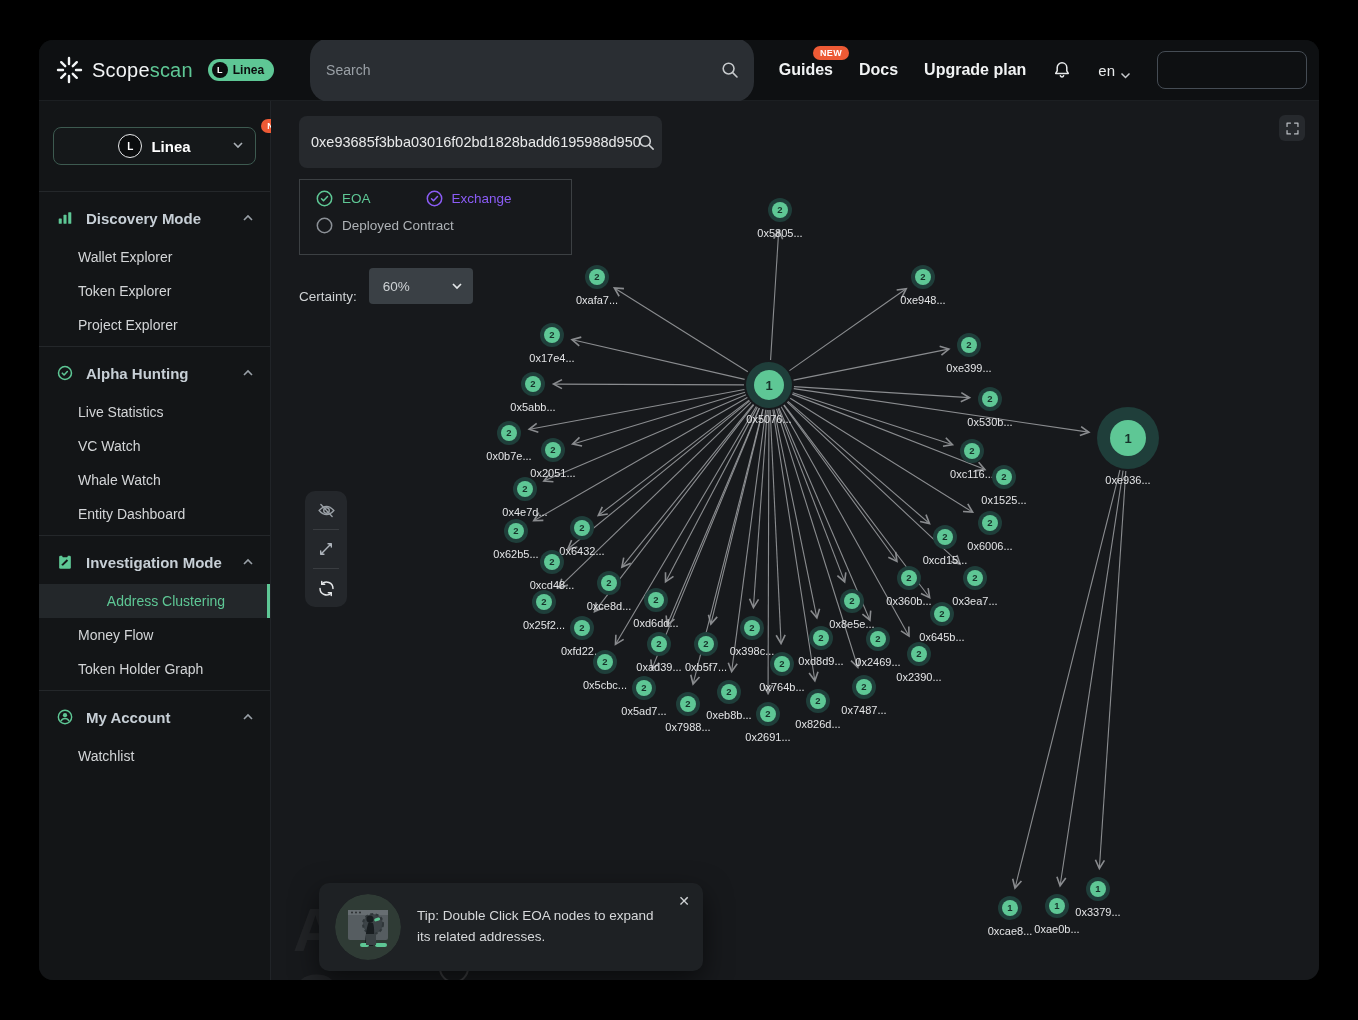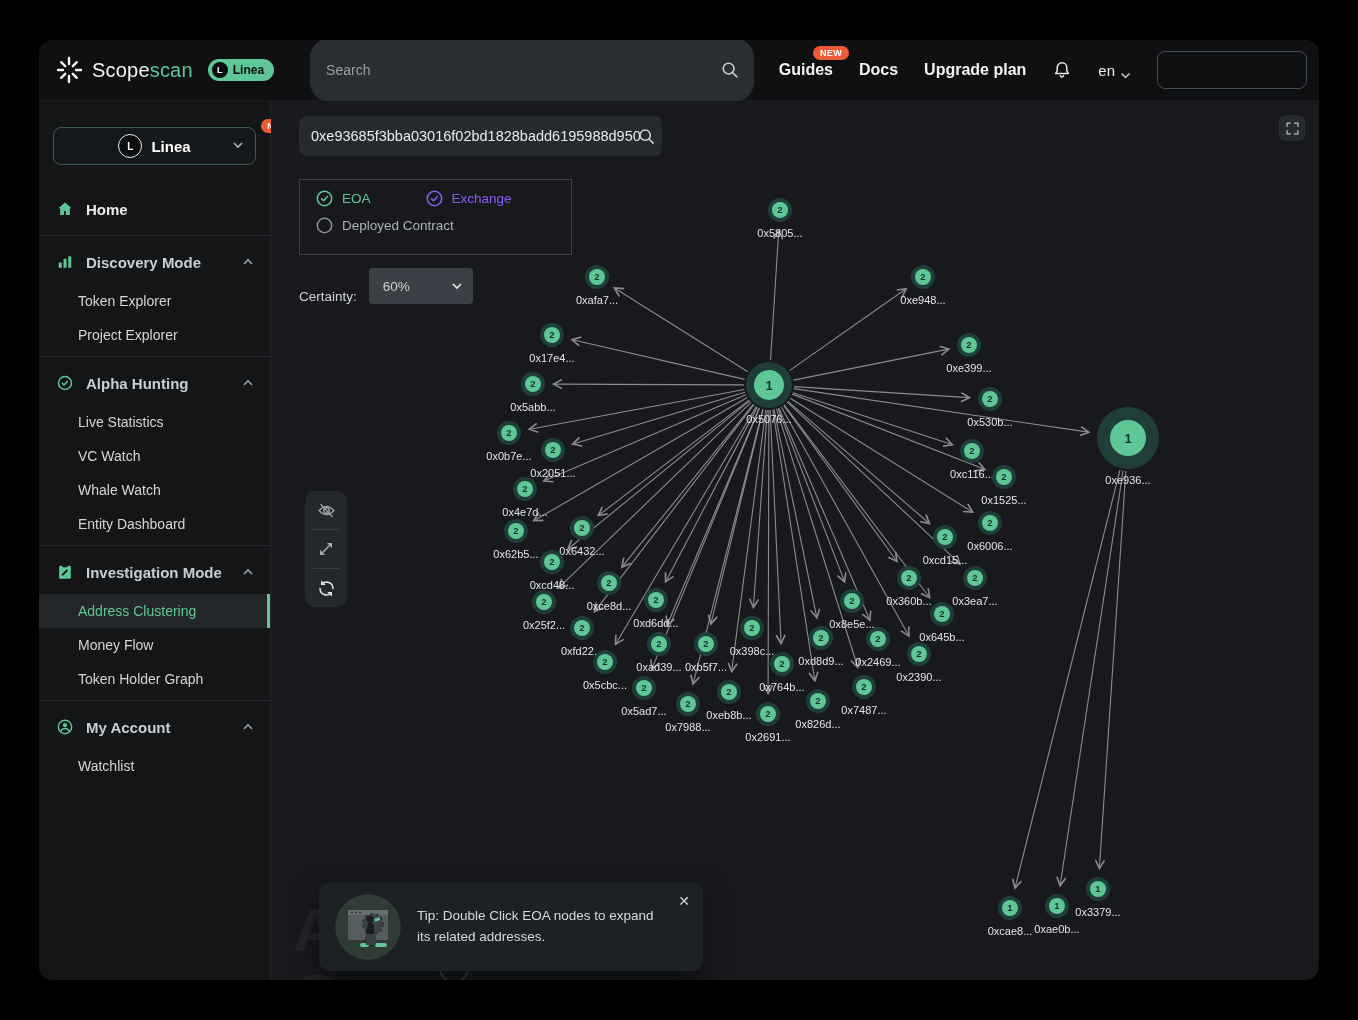--- a/index.html
+++ b/index.html
@@ -41,23 +41,23 @@
   .net-badge{position:absolute;top:-9px;right:-38px;background:#ed5a35;color:#fff;font-size:8.5px;
     font-weight:700;padding:2px 6px;border-radius:7px;}
   .net-chev{position:absolute;right:11px;top:13px;}
   .side-divider{height:1px;background:#24272a;margin:4px 0;}
   .side-head{display:flex;align-items:center;gap:11px;padding:12px 16px;cursor:pointer;}
   .side-head .slabel{color:#c7cfd6;font-size:15px;font-weight:700;}
   .side-head.home .slabel{color:#e9ebec;}
   .sicon{color:#5ec795;width:20px;height:20px;display:flex;align-items:center;justify-content:center;}
   .chev{margin-left:auto;display:flex;}
   .side-child{padding:9px 16px 9px 39px;color:#d3d5d7;font-size:14px;cursor:pointer;}
-  .side-child.active{background:#23272a;color:#5ec795;border-right:3px solid #5ec795;padding-right:13px;}
+  .side-child.active{background:#23272a;color:#5ec795;border-right:3px solid #5ec795;padding-right:13px;text-align:center;}
   
-  .addr-bar{position:absolute;left:28px;top:15px;width:363px;height:40px;background:#26292d;
+  .addr-bar{position:absolute;left:28px;top:15px;width:363px;height:52px;background:#26292d;
     border-radius:8px;display:flex;align-items:center;z-index:5;}
   .addr-bar input{flex:1;background:transparent;border:none;outline:none;color:#e9eaeb;
     font-size:14.5px;font-family:inherit;padding:0 0 0 12px;overflow:hidden;}
   .addr-search{flex-shrink:0;margin:0 6px 0 -26px;display:flex;}
   .fullscreen-btn{position:absolute;right:14px;top:14px;width:26px;height:26px;background:#26292d;
     border-radius:6px;display:flex;align-items:center;justify-content:center;z-index:5;cursor:pointer;}
   .legend{position:absolute;left:28px;top:78px;width:273px;height:76px;border:1px solid #3c4043;
     z-index:5;padding:10px 0 0 16px;box-sizing:border-box;background:rgba(23,25,28,.6);}
   .leg-row{display:flex;align-items:center;margin-bottom:10px;}
   .leg-item{display:flex;align-items:center;gap:9px;font-size:13.5px;cursor:pointer;}
@@ -144,44 +144,37 @@
     <div class="sidebar">
       <div class="net-btn">
         <span class="net-circle">L</span>
         <span class="net-label">Linea</span>
         <span class="net-badge">NEW</span>
         <svg class="net-chev" width="12" height="8" viewBox="0 0 12 8" fill="none" stroke="#aab0b6" stroke-width="1.6">
             <path d="M2 2 6 6 10 2"></path>
           </svg>
       </div>
       <div>
-          <div class="side-head home">
-            <span class="sicon">
-              <svg width="18" height="18" viewBox="0 0 20 20">
-                <path d="M10 2.8 2.6 9.2h2v7.6h4.4v-4.6h2v4.6h4.4V9.2h2Z" fill="currentColor"></path>
-              </svg>
-            </span>
-            <span class="slabel">Home</span>
-          </div>
           <div class="side-divider"></div>
           <div class="side-head">
             <span class="sicon">
               <svg width="18" height="18" viewBox="0 0 20 20">
                 <rect x="3" y="10.5" width="3.4" height="6" rx="0.7" fill="currentColor"></rect>
                 <rect x="8.3" y="6.5" width="3.4" height="10" rx="0.7" fill="currentColor"></rect>
                 <rect x="13.6" y="3.5" width="3.4" height="13" rx="0.7" fill="currentColor"></rect>
               </svg>
             </span>
             <span class="slabel">Discovery Mode</span>
             <span class="chev">
               <svg width="12" height="8" viewBox="0 0 12 8" fill="none" stroke="#99a0a7" stroke-width="1.6">
                 <path d="M2 6 6 2 10 6"></path>
               </svg>
             </span>
           </div>
+          <div class="side-child">Wallet Explorer</div>
           <div class="side-child">Token Explorer</div>
           <div class="side-child">Project Explorer</div>
           <div class="side-divider"></div>
           <div class="side-head">
             <span class="sicon">
               <svg width="18" height="18" viewBox="0 0 20 20" fill="none" stroke="currentColor">
                 <circle cx="10" cy="10" r="7.2" stroke-width="1.7"></circle>
                 <path d="M7 10.2l2 2 3.6-3.8" stroke-width="1.7" stroke-linecap="round" stroke-linejoin="round"></path>
               </svg>
             </span>

